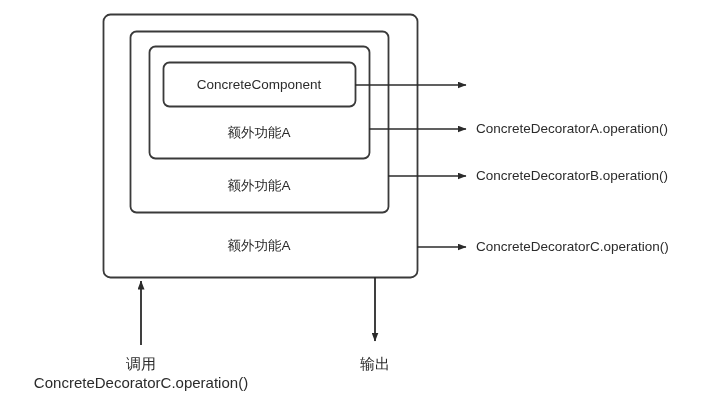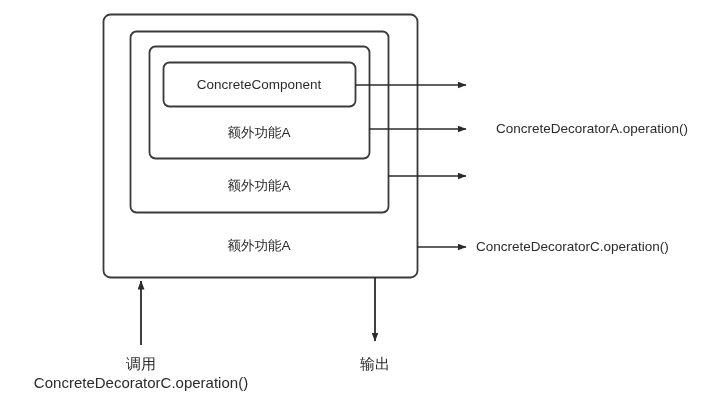--- a/index.html
+++ b/index.html
@@ -86,22 +86,23 @@
 
   <div class="lbl box-label" style="left:259px; top:85px;">ConcreteComponent</div>
 
   <div class="lbl box-label" style="left:259px; top:133px;">额外功能A</div>
 
   <div class="lbl box-label" style="left:259px; top:186px;">额外功能A</div>
 
   <div class="lbl box-label" style="left:259px; top:246px;">额外功能A</div>
 
 
-  <div class="lbl right-label" style="left:476px; top:129px;margin-left:20px;">ConcreteDecoratorA.operation()</div>
+  <div class="lbl right-label" style="left:476px; top:129px;">ConcreteDecoratorA.operation()</div>
 
+  <div class="lbl right-label" style="left:476px; top:176px;">ConcreteDecoratorB.operation()</div>
 
   <div class="lbl right-label" style="left:476px; top:247px;">ConcreteDecoratorC.operation()</div>
 
   <div class="lbl bottom-label" style="left:141px; top:355px;">调用</div>
 
   <div class="lbl bottom-label" style="left:141px; top:374px;">ConcreteDecoratorC.operation()</div>
 
   <div class="lbl bottom-label" style="left:375px; top:355px;text-align:right;">输出</div>
 
 </div>

